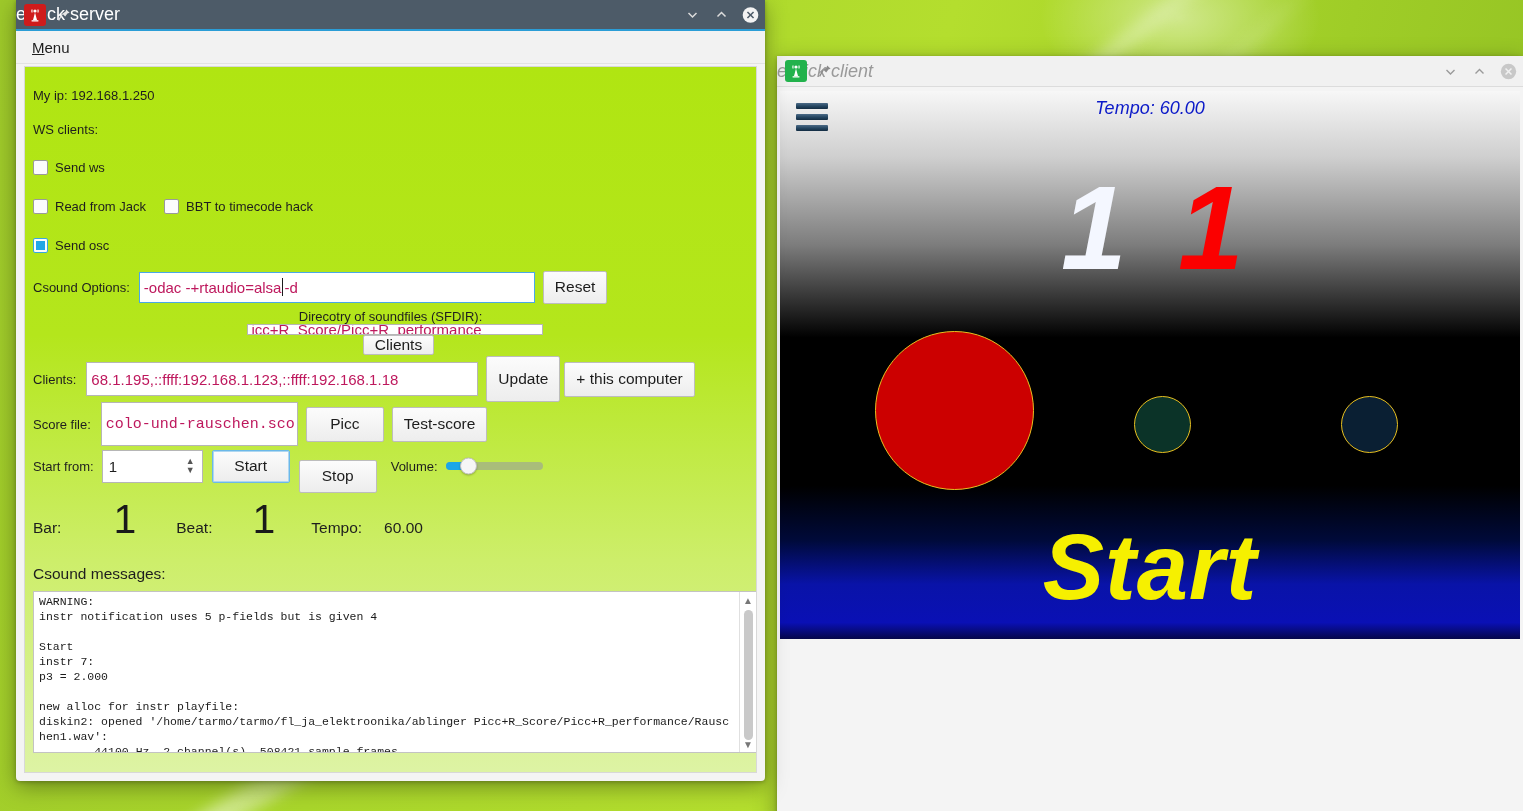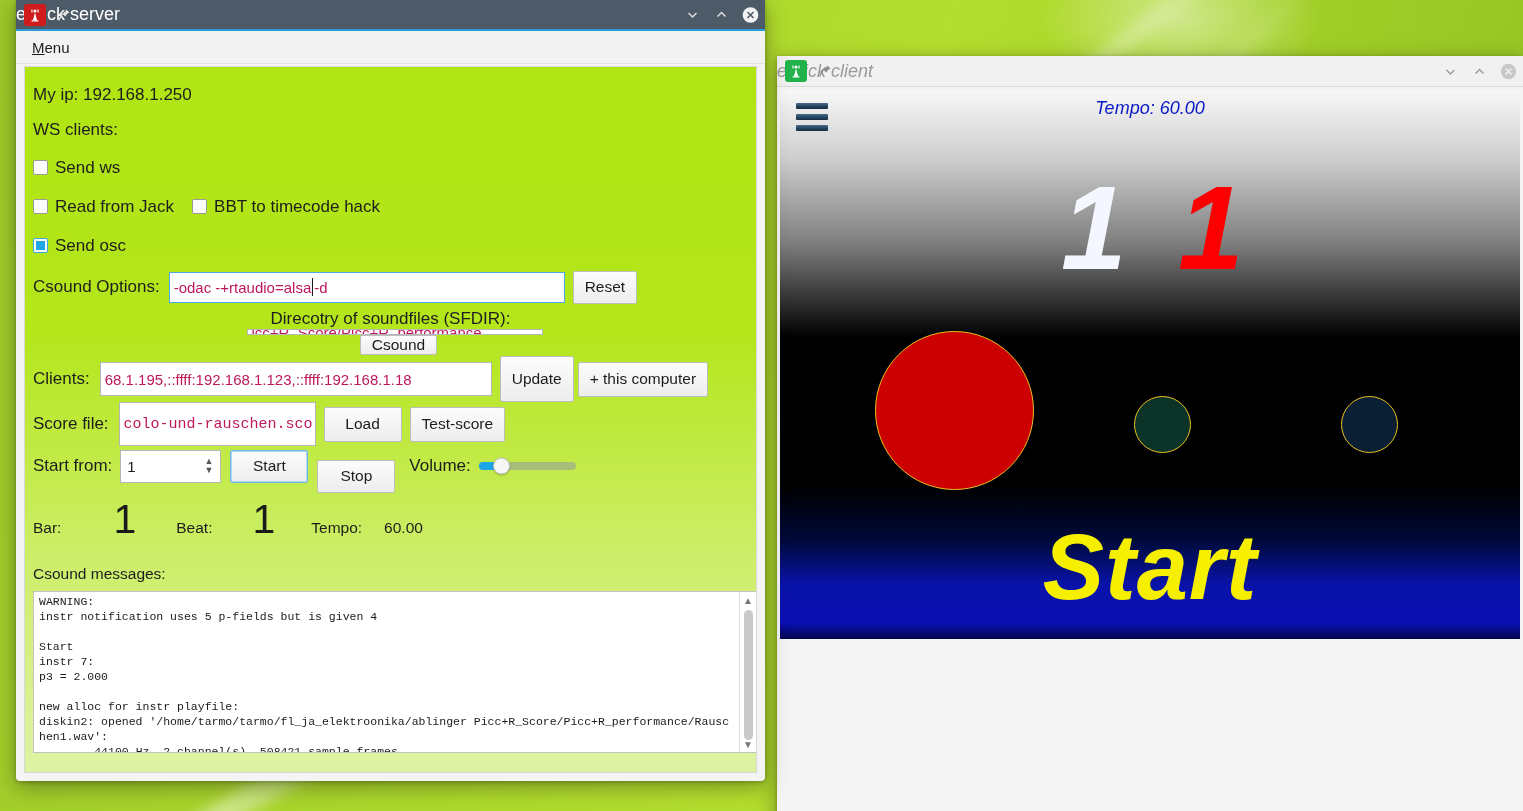--- a/index.html
+++ b/index.html
@@ -103,21 +103,21 @@
     position: absolute;
     left: 8px; top: 66px;
     width: 733px; height: 707px;
     background: linear-gradient(180deg, #b0e512 0%, #b4e61c 38%, #cdee6a 70%, #ddf3a4 100%);
     border: 1px solid #d8d8d8;
     padding: 12px 0 0 8px;
     font-size: 15.5px;
     color: #1e1e1e;
     overflow: hidden;
   }
-  .lbl { color: #1e1e1e; font-size: 17px; white-space: nowrap; }
+  .lbl { color: #1e1e1e; font-size: 13px; white-space: nowrap; }
 
   .line { height: 35px; display: flex; align-items: center; }
 
   
   .cb-wrap { display: flex; align-items: center; }
   .cb {
     width: 15px; height: 15px;
     border: 1px solid #9a9a9a;
     background: #fcfcfc;
     border-radius: 2px;
@@ -499,38 +499,38 @@
           <span> -d</span>
       </div>
       <button class="btn" style="margin-left:8px;">Reset</button>
     </div>
 
     <div class="line" style="height:46px;flex-direction:column;">
       <span class="lbl" style="margin-right:8px;">Direcotry of soundfiles (SFDIR):</span>
       <div class="tinput" style="width:296px;">
         <span>icc+R_Score/Picc+R_performance</span>
       </div>
-      <button class="btn" style="margin-left:8px;">Csound</button>
+      <button class="btn" style="margin-left:8px;">Clients</button>
     </div>
 
     <div class="line" style="height:48px;">
       <span class="lbl" style="margin-right:10px;">Clients:</span>
       <div class="tinput" style="width:392px;height:34px;">
         <span>68.1.195,::ffff:192.168.1.123,::ffff:192.168.1.18</span>
       </div>
       <button class="btn" style="margin-left:8px;height:46px;">Update</button>
       <button class="btn" style="margin-left:4px;height:35px;">+ this computer</button>
     </div>
 
     <div class="line" style="height:42px;">
       <span class="lbl" style="margin-right:10px;">Score file:</span>
       <div class="tinput" style="width:197px;height:44px;font-family:Liberation Mono, monospace;">
         <span>colo-und-rauschen.sco</span>
       </div>
-      <button class="btn" style="margin-left:8px;width:78px;height:35px;">Load</button>
+      <button class="btn" style="margin-left:8px;width:78px;height:35px;">Picc</button>
       <button class="btn" style="margin-left:8px;height:35px;">Test-score</button>
     </div>
 
     <div class="line" style="height:42px;">
       <span class="lbl" style="margin-right:8px;">Start from:</span>
       <div class="spinner">
         <span>1</span>
         <span class="arrows">
           <span>▲</span>
           <span>▼</span>

